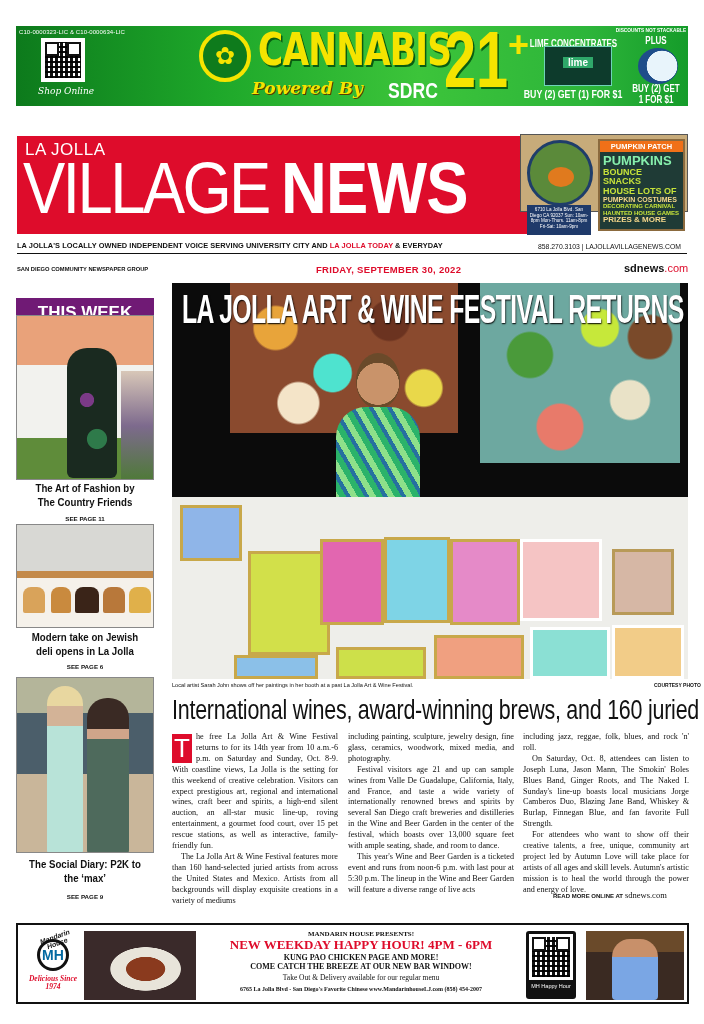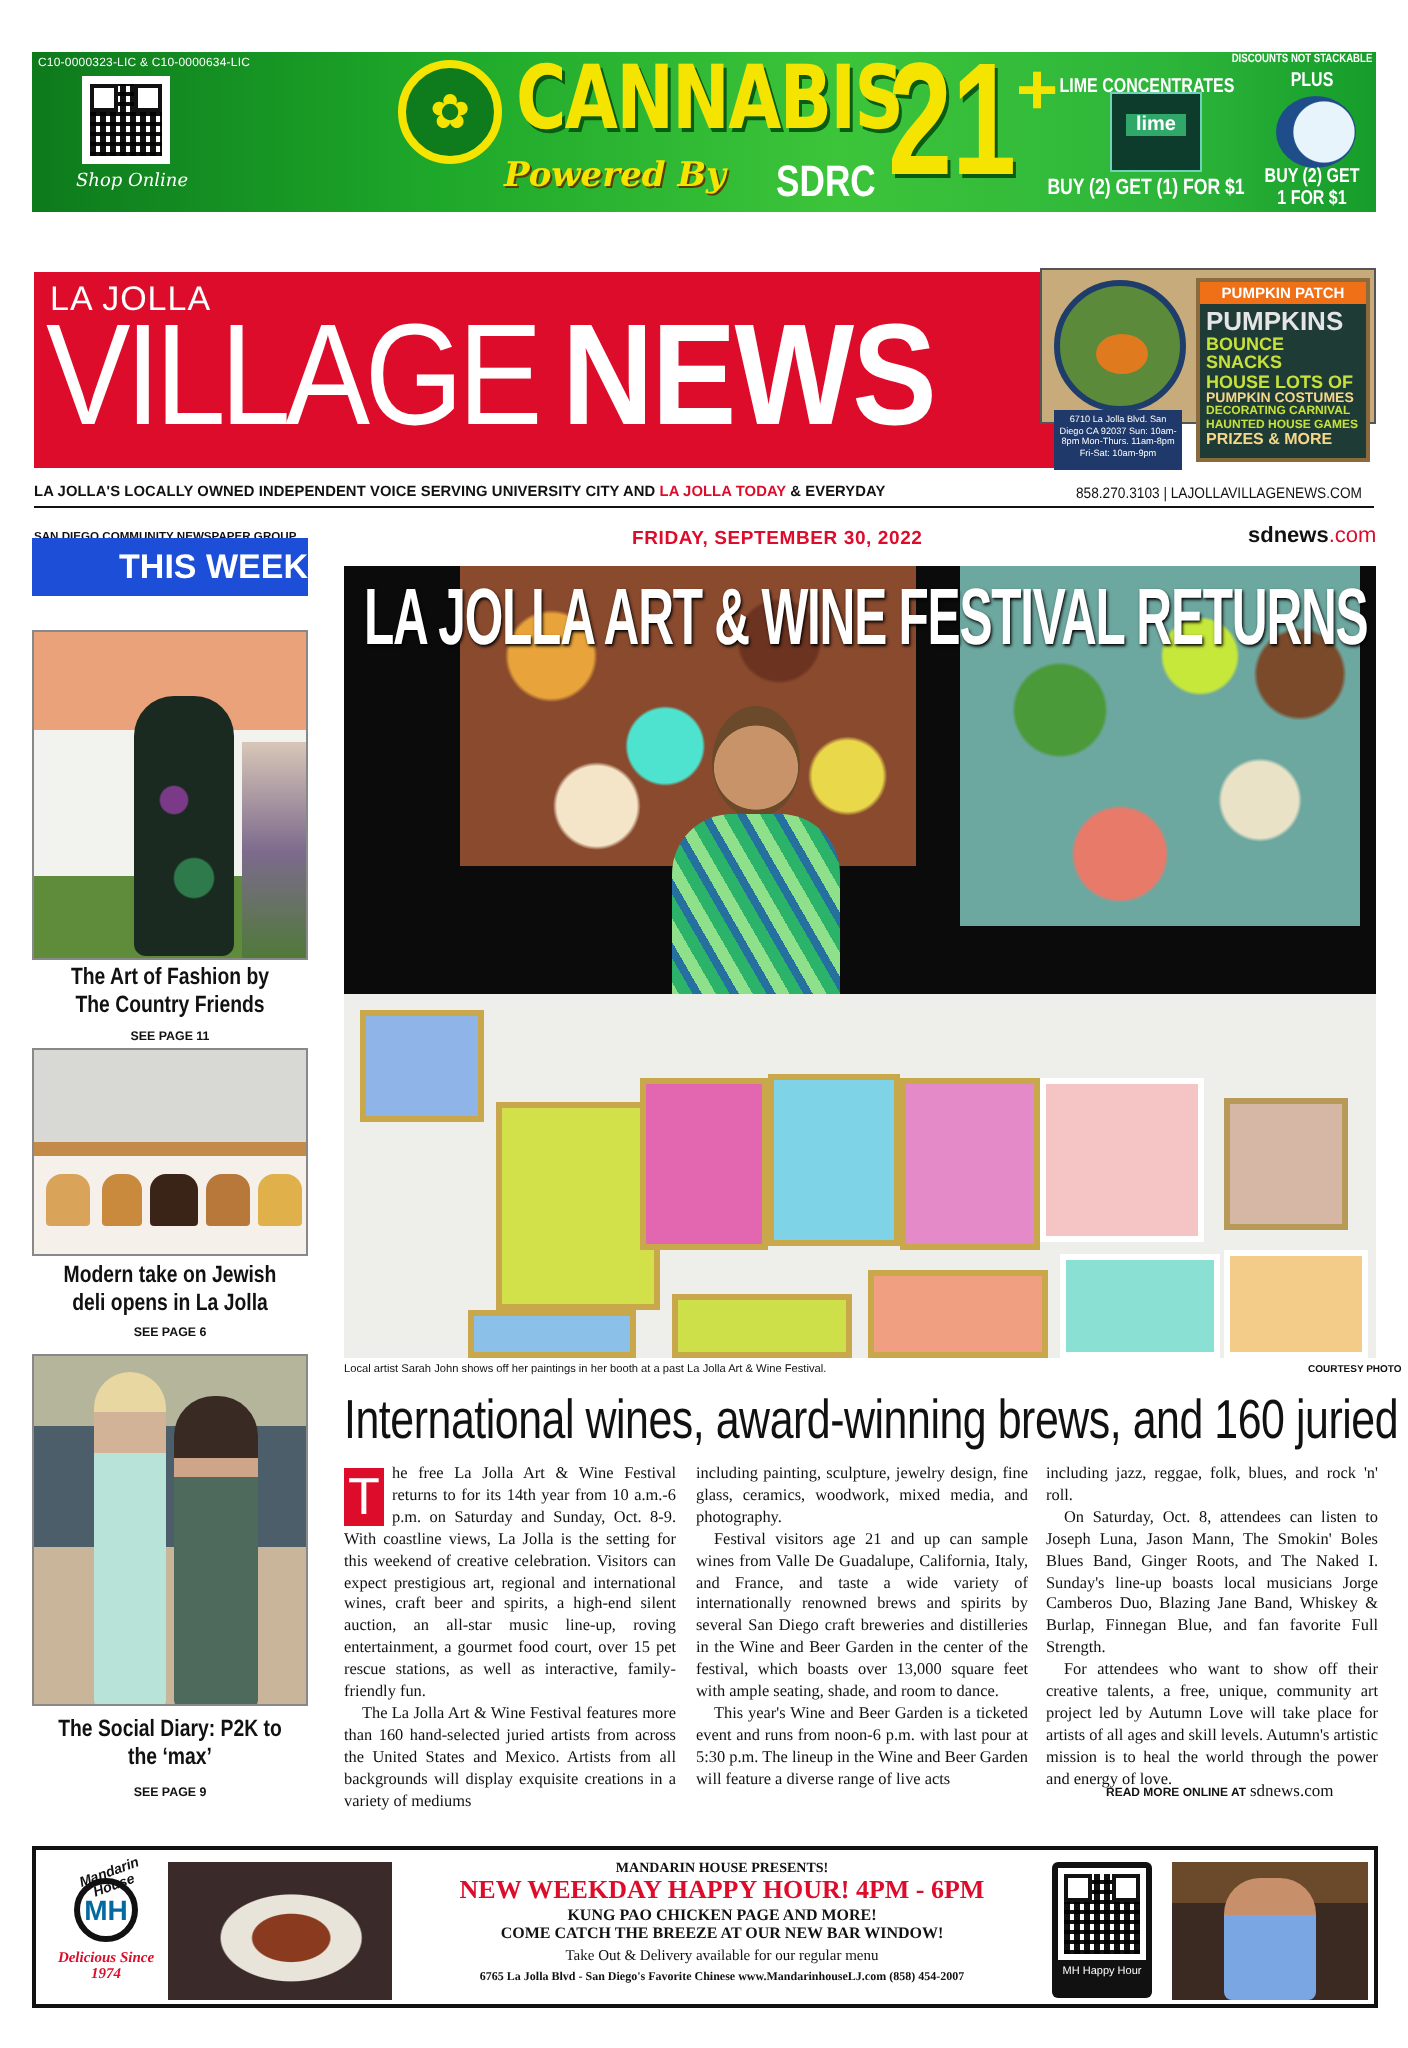--- a/index.html
+++ b/index.html
@@ -19,55 +19,55 @@
   .qr-grid::before { left: 0; top: 0; }
   .qr-grid::after { right: 0; top: 0; }
   .top-ad .shop { position: absolute; left: 22px; top: 60px; font-size: 9px; color: #fff; font-style: italic; font-family: "DejaVu Serif", serif; }
   .top-ad .logo-circle { position: absolute; left: 183px; top: 4px; width: 52px; height: 52px; border-radius: 50%; border: 4px solid #f5e400; background: #0e7b1c; display: flex; align-items: center; justify-content: center; color: #f5e400; font-size: 24px; }
   .top-ad .brand { position: absolute; left: 242px; top: -2px; font-family: "DejaVu Sans", sans-serif; font-weight: bold; font-size: 44px; color: #f5e400; letter-spacing: -1px; transform: scaleX(0.78); transform-origin: left top; text-shadow: 2px 2px 0 #0a5c12; }
   .top-ad .powered { position: absolute; left: 236px; top: 52px; font-size: 17px; color: #f5e400; font-style: italic; font-weight: bold; font-family: "DejaVu Serif", serif; text-shadow: 1px 1px 0 #5a3d00; }
   .top-ad .sdrc { position: absolute; left: 372px; top: 52px; font-size: 22px; color: #fff; font-weight: bold; transform: scaleX(0.8); transform-origin: left top; }
   .top-ad .twentyone { position: absolute; left: 428px; top: -6px; font-size: 80px; font-weight: bold; color: #f5e400; transform: scaleX(0.72); transform-origin: left top; text-shadow: 2px 2px 0 #0a5c12; line-height: 1; }
   .top-ad .plus-sign { position: absolute; left: 492px; top: -2px; font-size: 36px; font-weight: bold; color: #f5e400; }
   .top-ad .deal { position: absolute; color: #fff; font-weight: bold; font-size: 10px; text-align: center; transform: scaleX(0.8); transform-origin: center top; line-height: 1.05; }
-  .top-ad .product-box { position: absolute; left: 528px; top: 20px; width: 46px; height: 40px; background: #0d3b2c; border: 1px solid #6fd3b8; margin-left: 11px; }
+  .top-ad .product-box { position: absolute; left: 528px; top: 20px; width: 68px; height: 40px; background: #0d3b2c; border: 1px solid #6fd3b8; }
   .top-ad .product-box span { display: block; margin: 10px auto 0; width: 30px; background: #2fa86a; color: #fff; font-size: 10px; font-weight: bold; text-align: center; }
   .top-ad .tin { position: absolute; left: 622px; top: 22px; width: 40px; height: 36px; border-radius: 50%; background: radial-gradient(circle at 60% 50%, #e8f4fb 0 50%, #1e4d8a 52% 100%); }
 
   
   .masthead { position: absolute; left: 17px; top: 136px; width: 518px; height: 98px; background: #de0c2b; color: #fff; overflow: hidden; }
   .masthead .small { position: absolute; left: 8px; top: 4px; font-size: 17px; font-weight: normal; letter-spacing: 0.5px; }
   .masthead .village { position: absolute; left: 6px; top: 16px; font-size: 72px; font-weight: normal; letter-spacing: -3px; line-height: 1; transform: scaleX(0.88); transform-origin: left top; }
   .masthead .news { position: absolute; left: 264px; top: 16px; font-size: 72px; font-weight: bold; letter-spacing: -1px; line-height: 1; transform: scaleX(0.88); transform-origin: left top; }
   .tagline { position: absolute; left: 17px; top: 241px; font-size: 7.4px; font-weight: bold; letter-spacing: 0.05px; white-space: nowrap; }
   .tagline .red { color: #de0c2b; }
   .rule { position: absolute; left: 17px; top: 253px; width: 670px; height: 1px; background: #111; }
 
   
   .pumpkin-ad { position: absolute; left: 520px; top: 134px; width: 168px; height: 78px; background: #c7ab7a; border: 1px solid #555; }
   .pumpkin-ad .seal { position: absolute; left: 6px; top: 5px; width: 66px; height: 66px; border-radius: 50%; background: #5b8a3a; border: 3px solid #1f3d6a; }
   .pumpkin-ad .seal::after { content: ""; position: absolute; left: 18px; top: 24px; width: 26px; height: 20px; border-radius: 50%; background: #e07a1e; }
   .pumpkin-ad .addr { position: absolute; left: 6px; top: 70px; width: 64px; height: 30px; background: #1f3a6a; color: #fff; font-size: 4.6px; line-height: 1.2; padding: 2px; text-align: center; }
   .pumpkin-ad .board { position: absolute; left: 77px; top: 4px; width: 87px; height: 92px; background: #1f3b36; border: 2px solid #8b6a3e; }
   .pumpkin-ad .title { background: #f07018; color: #fff; font-size: 7.5px; font-weight: bold; text-align: center; padding: 1px 0; }
   .pumpkin-ad .lines { padding: 2px 3px; font-weight: bold; line-height: 1.05; }
-  .pumpkin-ad .l1 { color: #e5e5e5; font-size: 13px; }
+  .pumpkin-ad .l1 { color: #86efac; font-size: 13px; }
   .pumpkin-ad .l2 { color: #c6e23a; font-size: 9px; }
   .pumpkin-ad .l3 { color: #c6e23a; font-size: 6px; }
   .pumpkin-ad .l4 { color: #f5d78a; font-size: 7px; }
   .contact { position: absolute; left: 538px; top: 242px; font-size: 7.6px; white-space: nowrap; transform: scaleX(0.9); transform-origin: left top; }
 
   
   .group { position: absolute; left: 17px; top: 266px; font-size: 5.8px; font-weight: bold; }
   .date { position: absolute; left: 270px; top: 264px; font-size: 9.5px; font-weight: bold; color: #de0c2b; letter-spacing: 0.3px; margin-left: 46px; }
   .site { position: absolute; left: 624px; top: 262px; font-size: 11px; font-weight: bold; }
   .site .com { color: #de0c2b; font-weight: normal; }
 
   
-  .this-week { position: absolute; left: 16px; top: 269px; width: 138px; height: 29px; background: #1d4ed8; color: #fff; font-weight: bold; font-size: 17px; text-align: right; line-height: 29px; letter-spacing: 0; transform-origin: center; }
+  .this-week { position: absolute; left: 16px; top: 298px; width: 138px; height: 29px; background: #701a75; color: #fff; font-weight: bold; font-size: 17px; text-align: center; line-height: 29px; letter-spacing: 0; transform-origin: center; }
   .thumb { position: absolute; left: 16px; width: 138px; border: 1px solid #888; overflow: hidden; }
   .thumb-1 { top: 315px; height: 165px; background:
       linear-gradient(180deg, #e9a27a 0 30%, #f2f2ee 30% 75%, #5f8c3a 75%); }
   .thumb-1 .dress { position: absolute; left: 50px; top: 32px; width: 50px; height: 130px; border-radius: 20px 20px 6px 6px; background: radial-gradient(circle at 40% 40%, #7b3a87 0 8%, transparent 9%), radial-gradient(circle at 60% 70%, #2e7a4a 0 10%, transparent 11%), #1a2a20; }
   .thumb-1 .crowd { position: absolute; right: 0; top: 55px; width: 32px; height: 110px; background: linear-gradient(180deg, #d8c7b8, #7d6a8d 50%, #4e7a37); }
   .thumb-2 { top: 524px; height: 104px; background: linear-gradient(180deg, #d8d8d4 0 45%, #c48a4a 45% 52%, #f5f1ea 52%); }
   .thumb-2 .pastry { position: absolute; bottom: 14px; height: 26px; border-radius: 8px 8px 2px 2px; }
   .thumb-3 { top: 677px; height: 176px; background: linear-gradient(180deg, #b4b59a 0 20%, #4b5e6a 20% 55%, #c9b69a 55%); }
   .thumb-3 .p1 { position: absolute; left: 30px; top: 8px; width: 36px; height: 168px; border-radius: 18px 18px 4px 4px; background: linear-gradient(180deg, #e8d7a0 0 12%, #d3b397 12% 24%, #b8e3d8 24%); }
   .thumb-3 .p2 { position: absolute; left: 70px; top: 20px; width: 42px; height: 156px; border-radius: 20px 20px 4px 4px; background: linear-gradient(180deg, #3a2a24 0 20%, #cfa58a 20% 26%, #4e6a5c 26%); }

